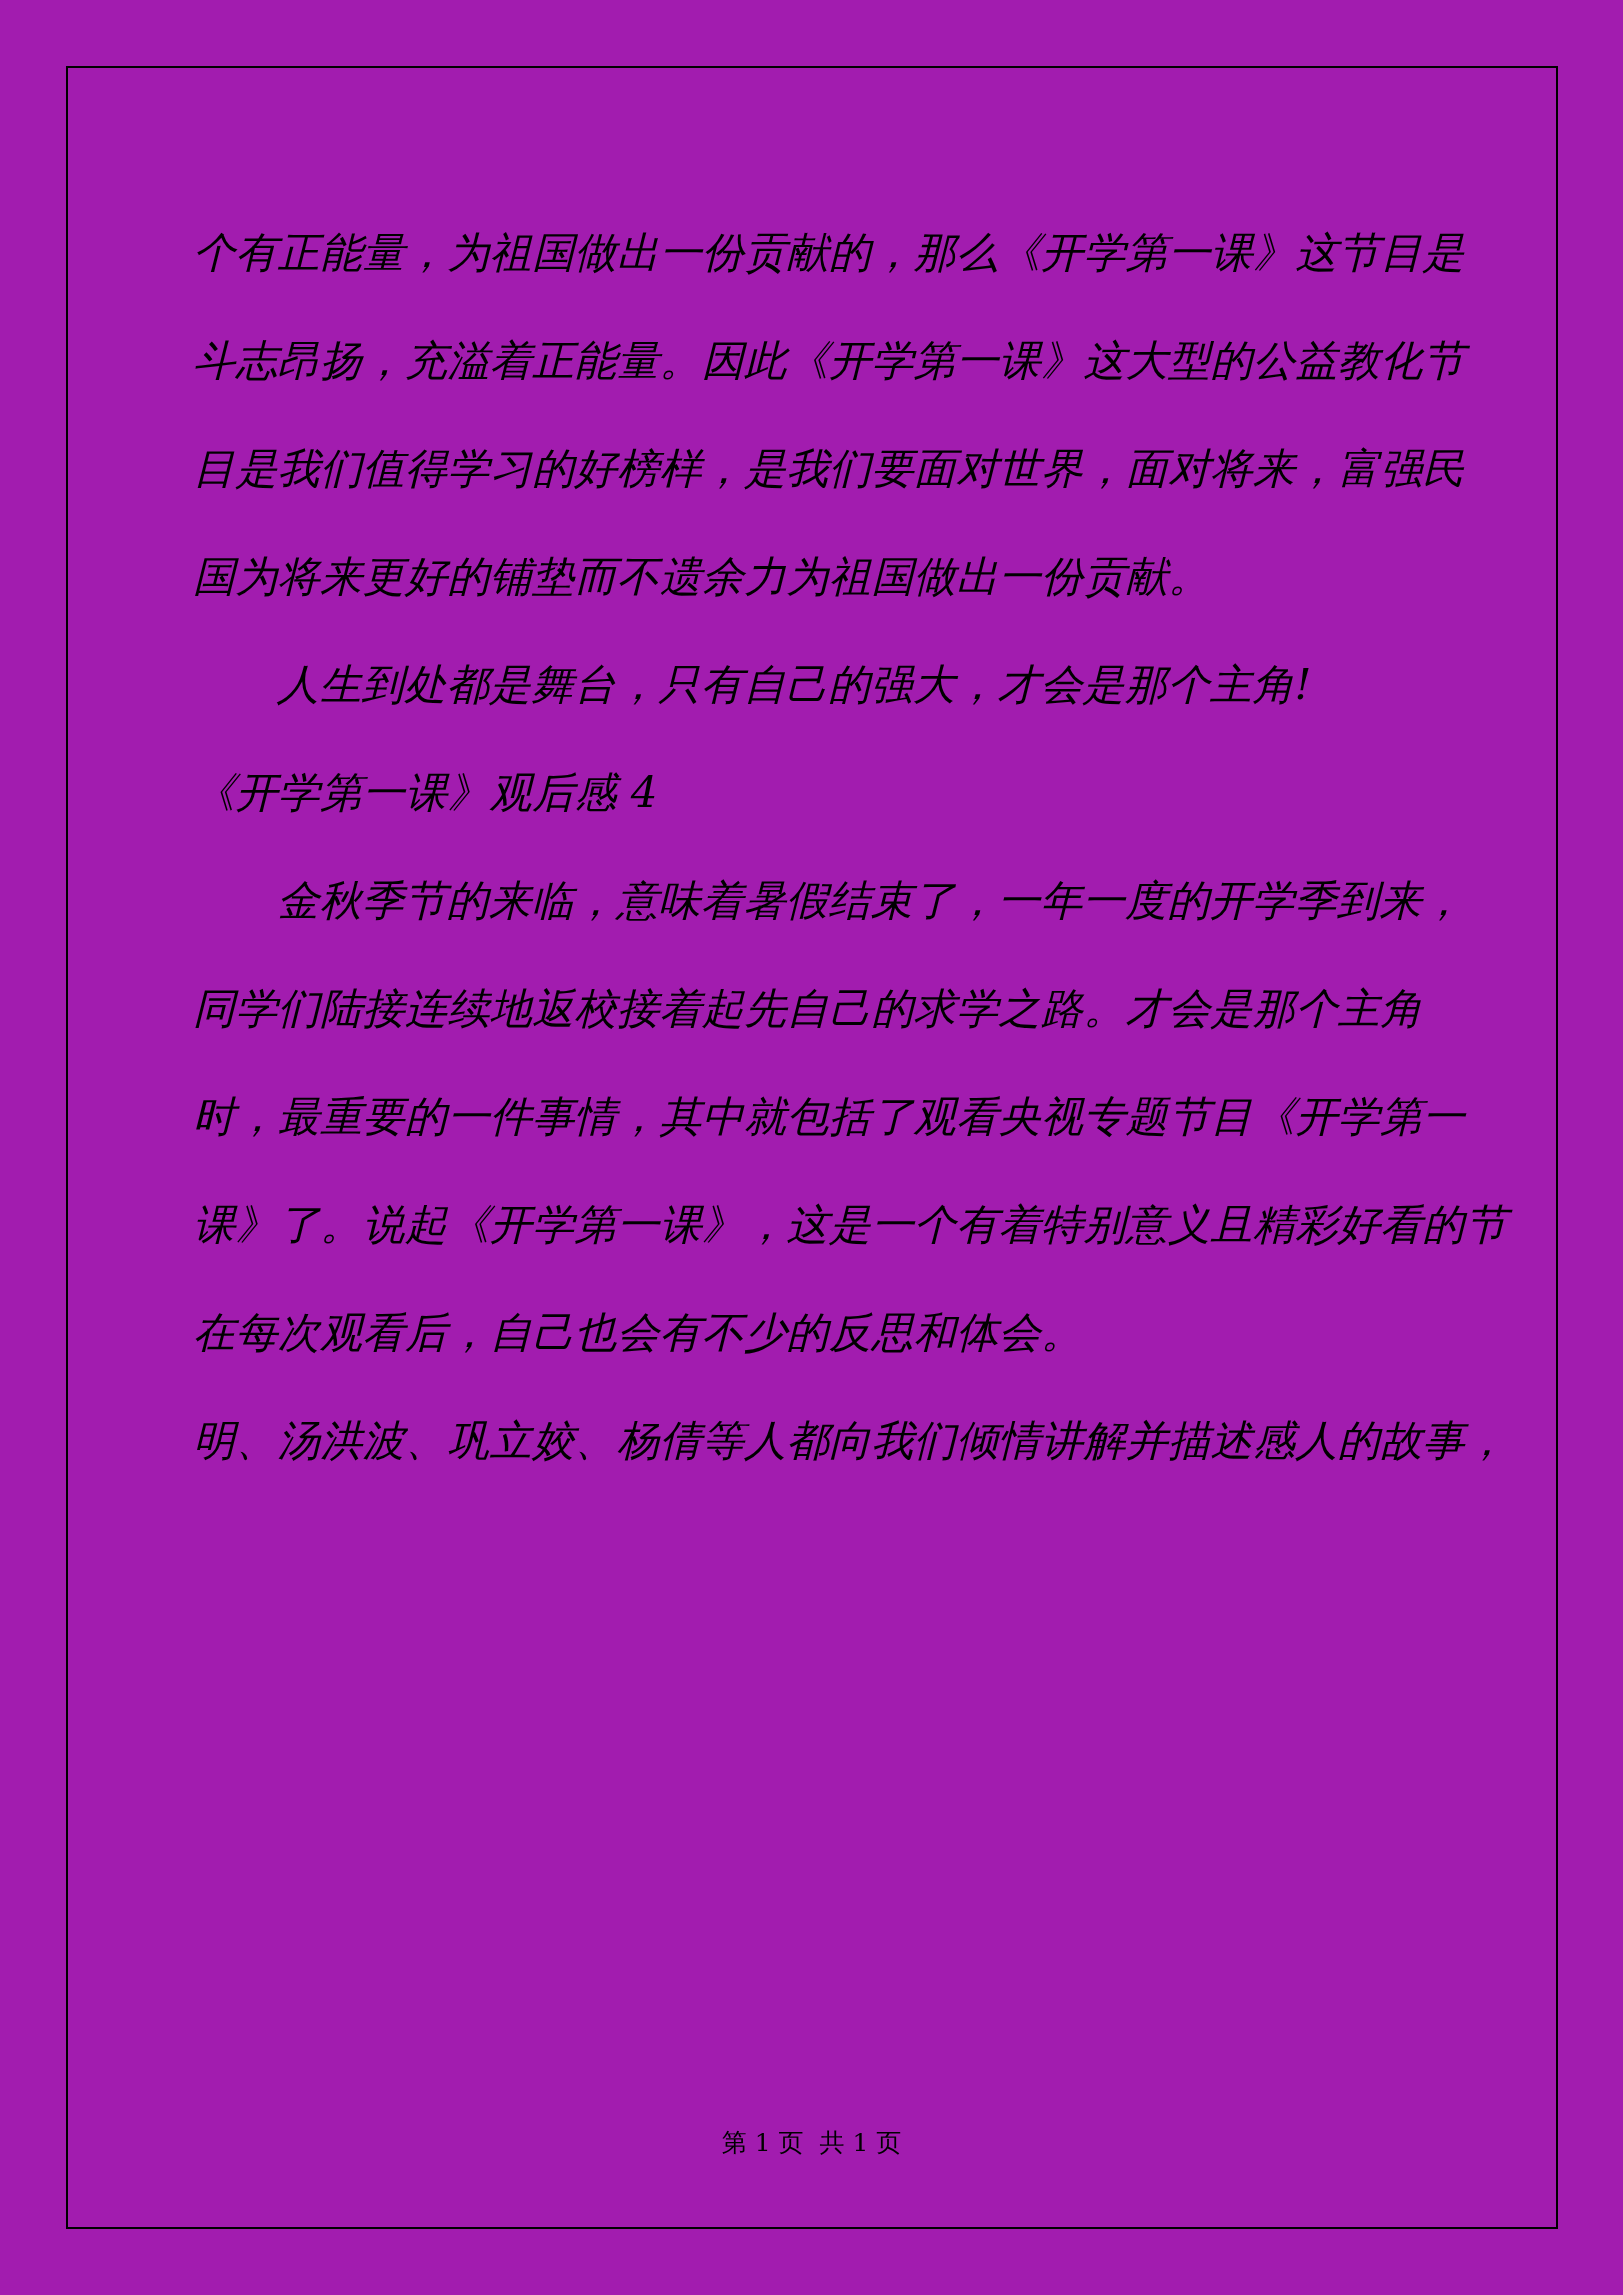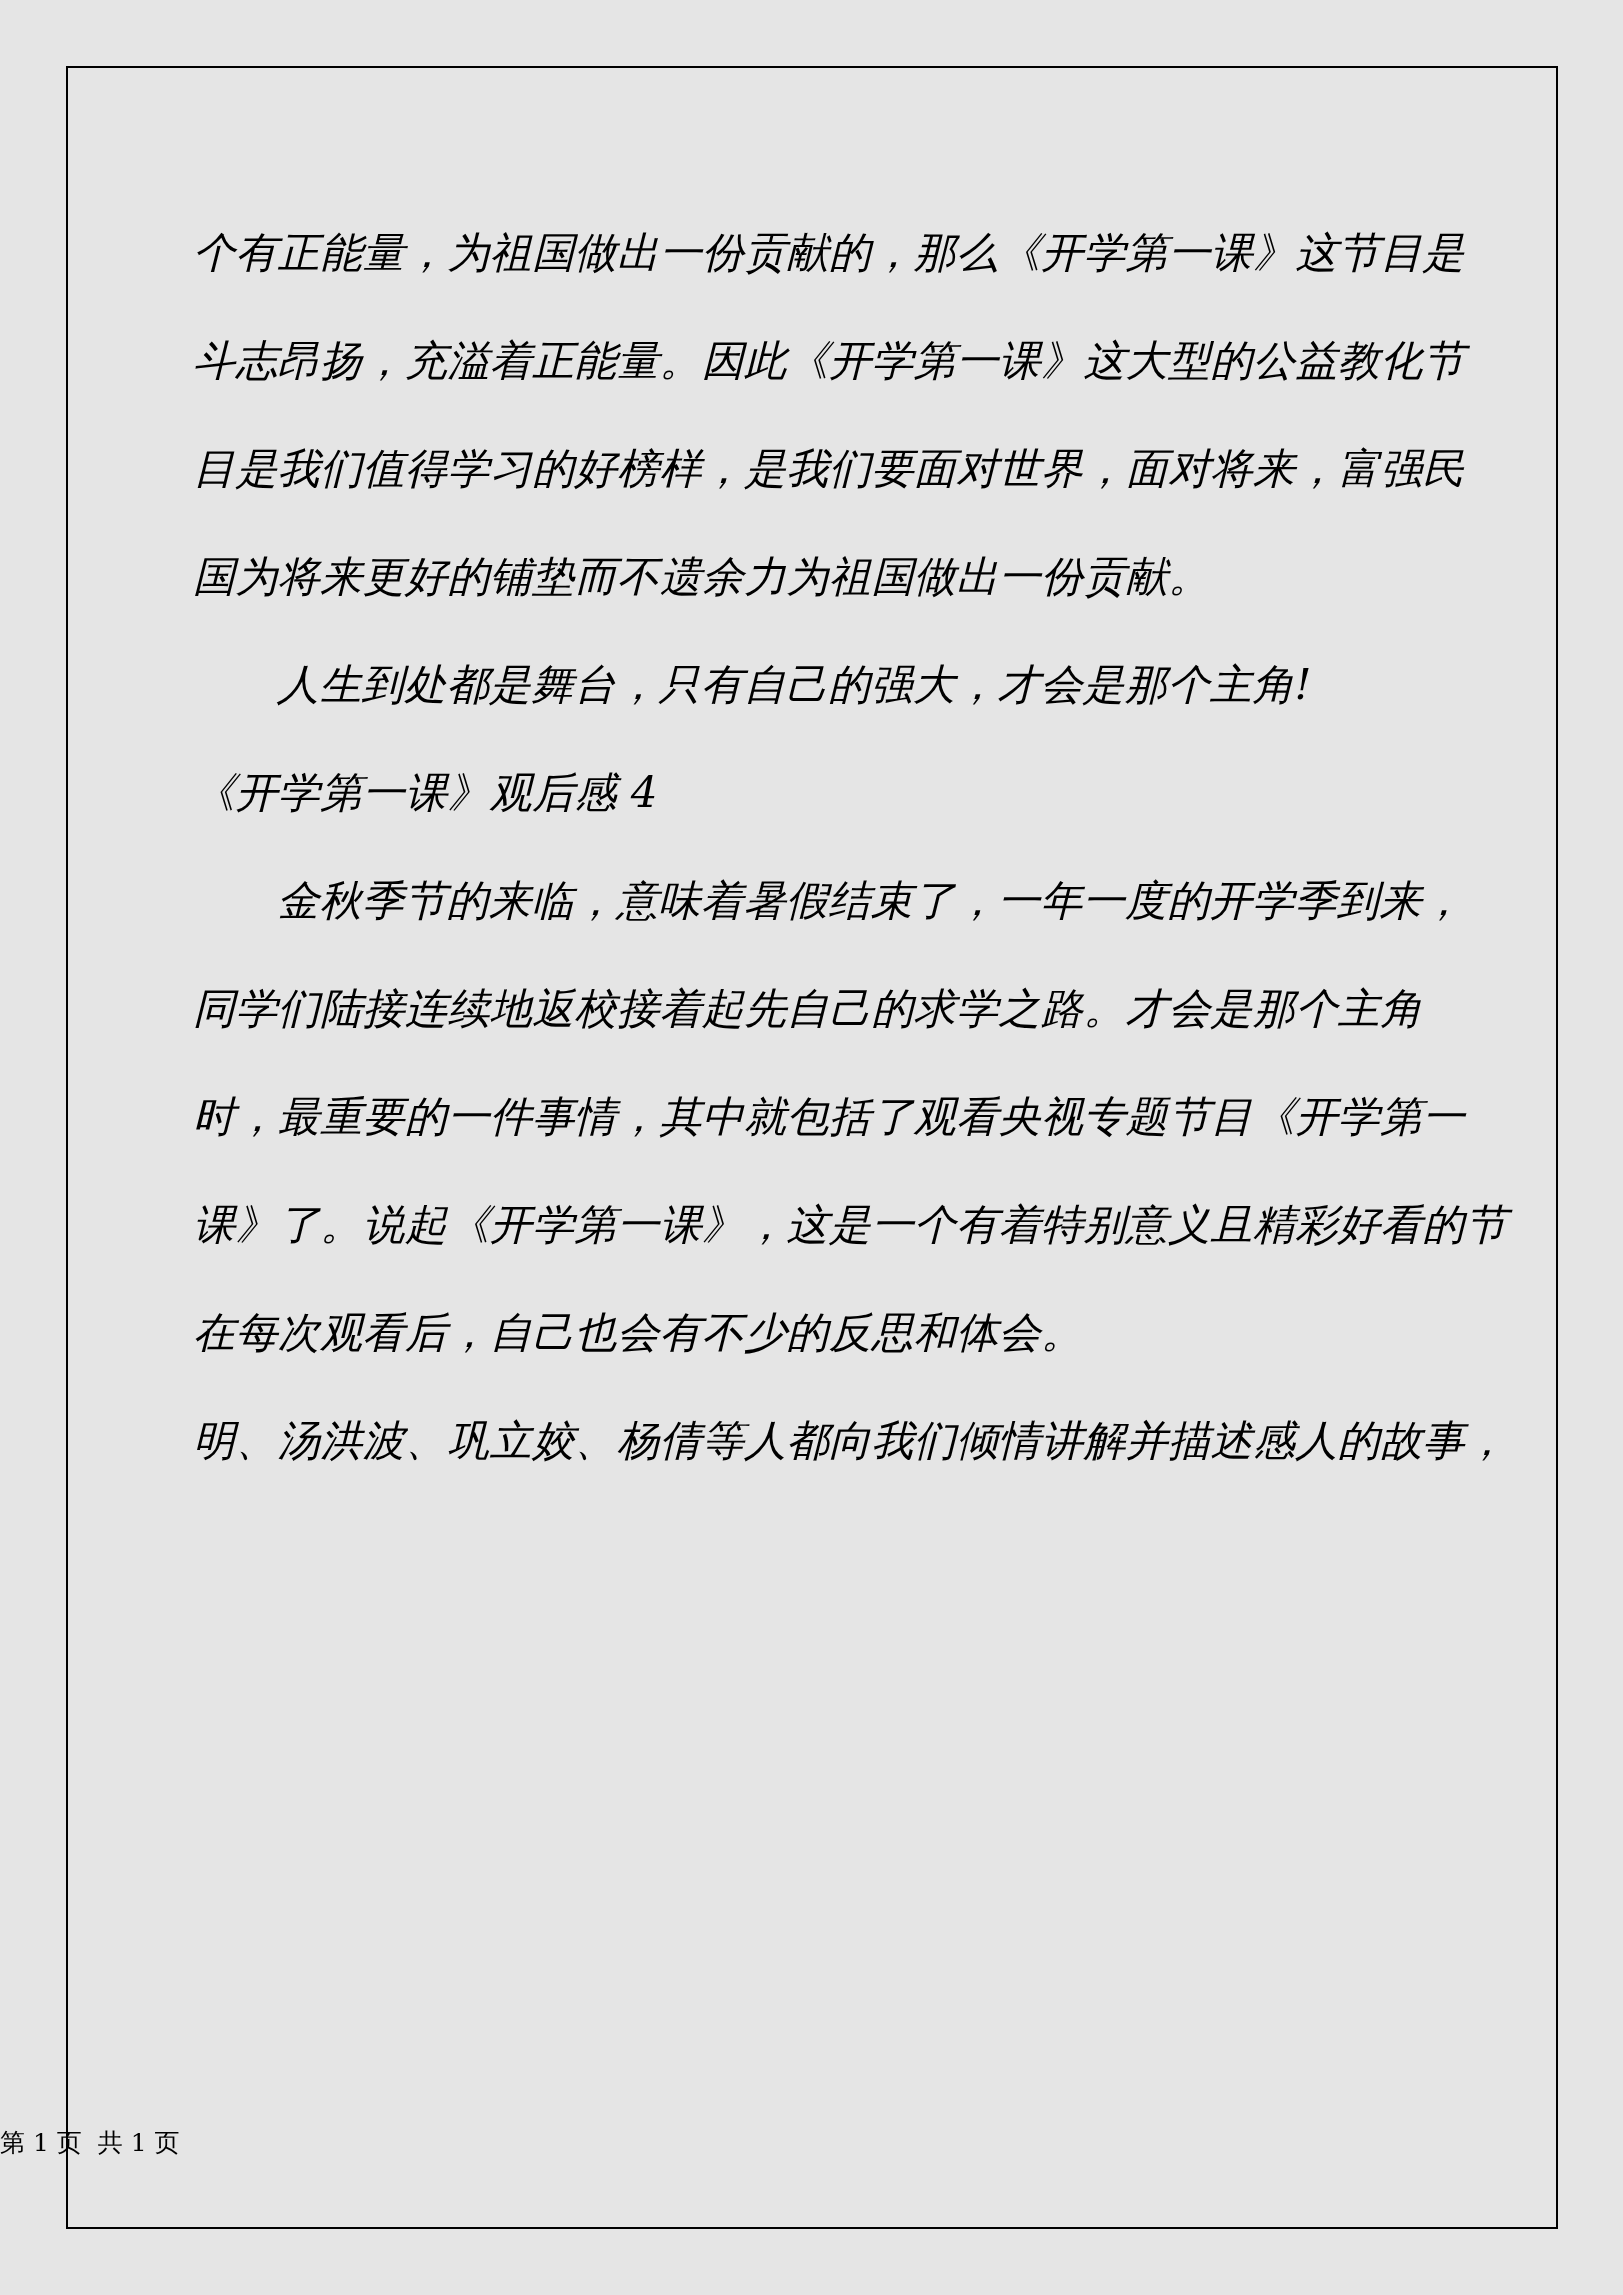--- a/index.html
+++ b/index.html
@@ -10,21 +10,21 @@
     background: #ffffff;
     overflow: hidden;
     position: relative;
     font-family: "DejaVu Serif", "Liberation Serif", serif;
   }
   .page {
     position: absolute;
     left: 0; top: 0;
     width: 1623px;
     height: 2295px;
-    background: #e5e5e5;
+    background: #a21caf;
   }
   .frame {
     position: absolute;
     left: 66px;
     top: 66px;
     width: 1492px;
     height: 2163px;
     border: 2.8px solid #000000;
     box-sizing: border-box;
     pointer-events: none;
@@ -45,20 +45,21 @@
     white-space: nowrap;
   }
   .line.indent {
     text-indent: 84px;          
   }
   .footer {
     position: absolute;
     left: 0;
     top: 2126px;
     width: 1623px;
+    text-align: center;
     font-size: 25px;
     color: #000000;
     font-style: normal;
     white-space: pre;            
   }
 </style>
 </head>
 <body>
 
 <div class="page">

